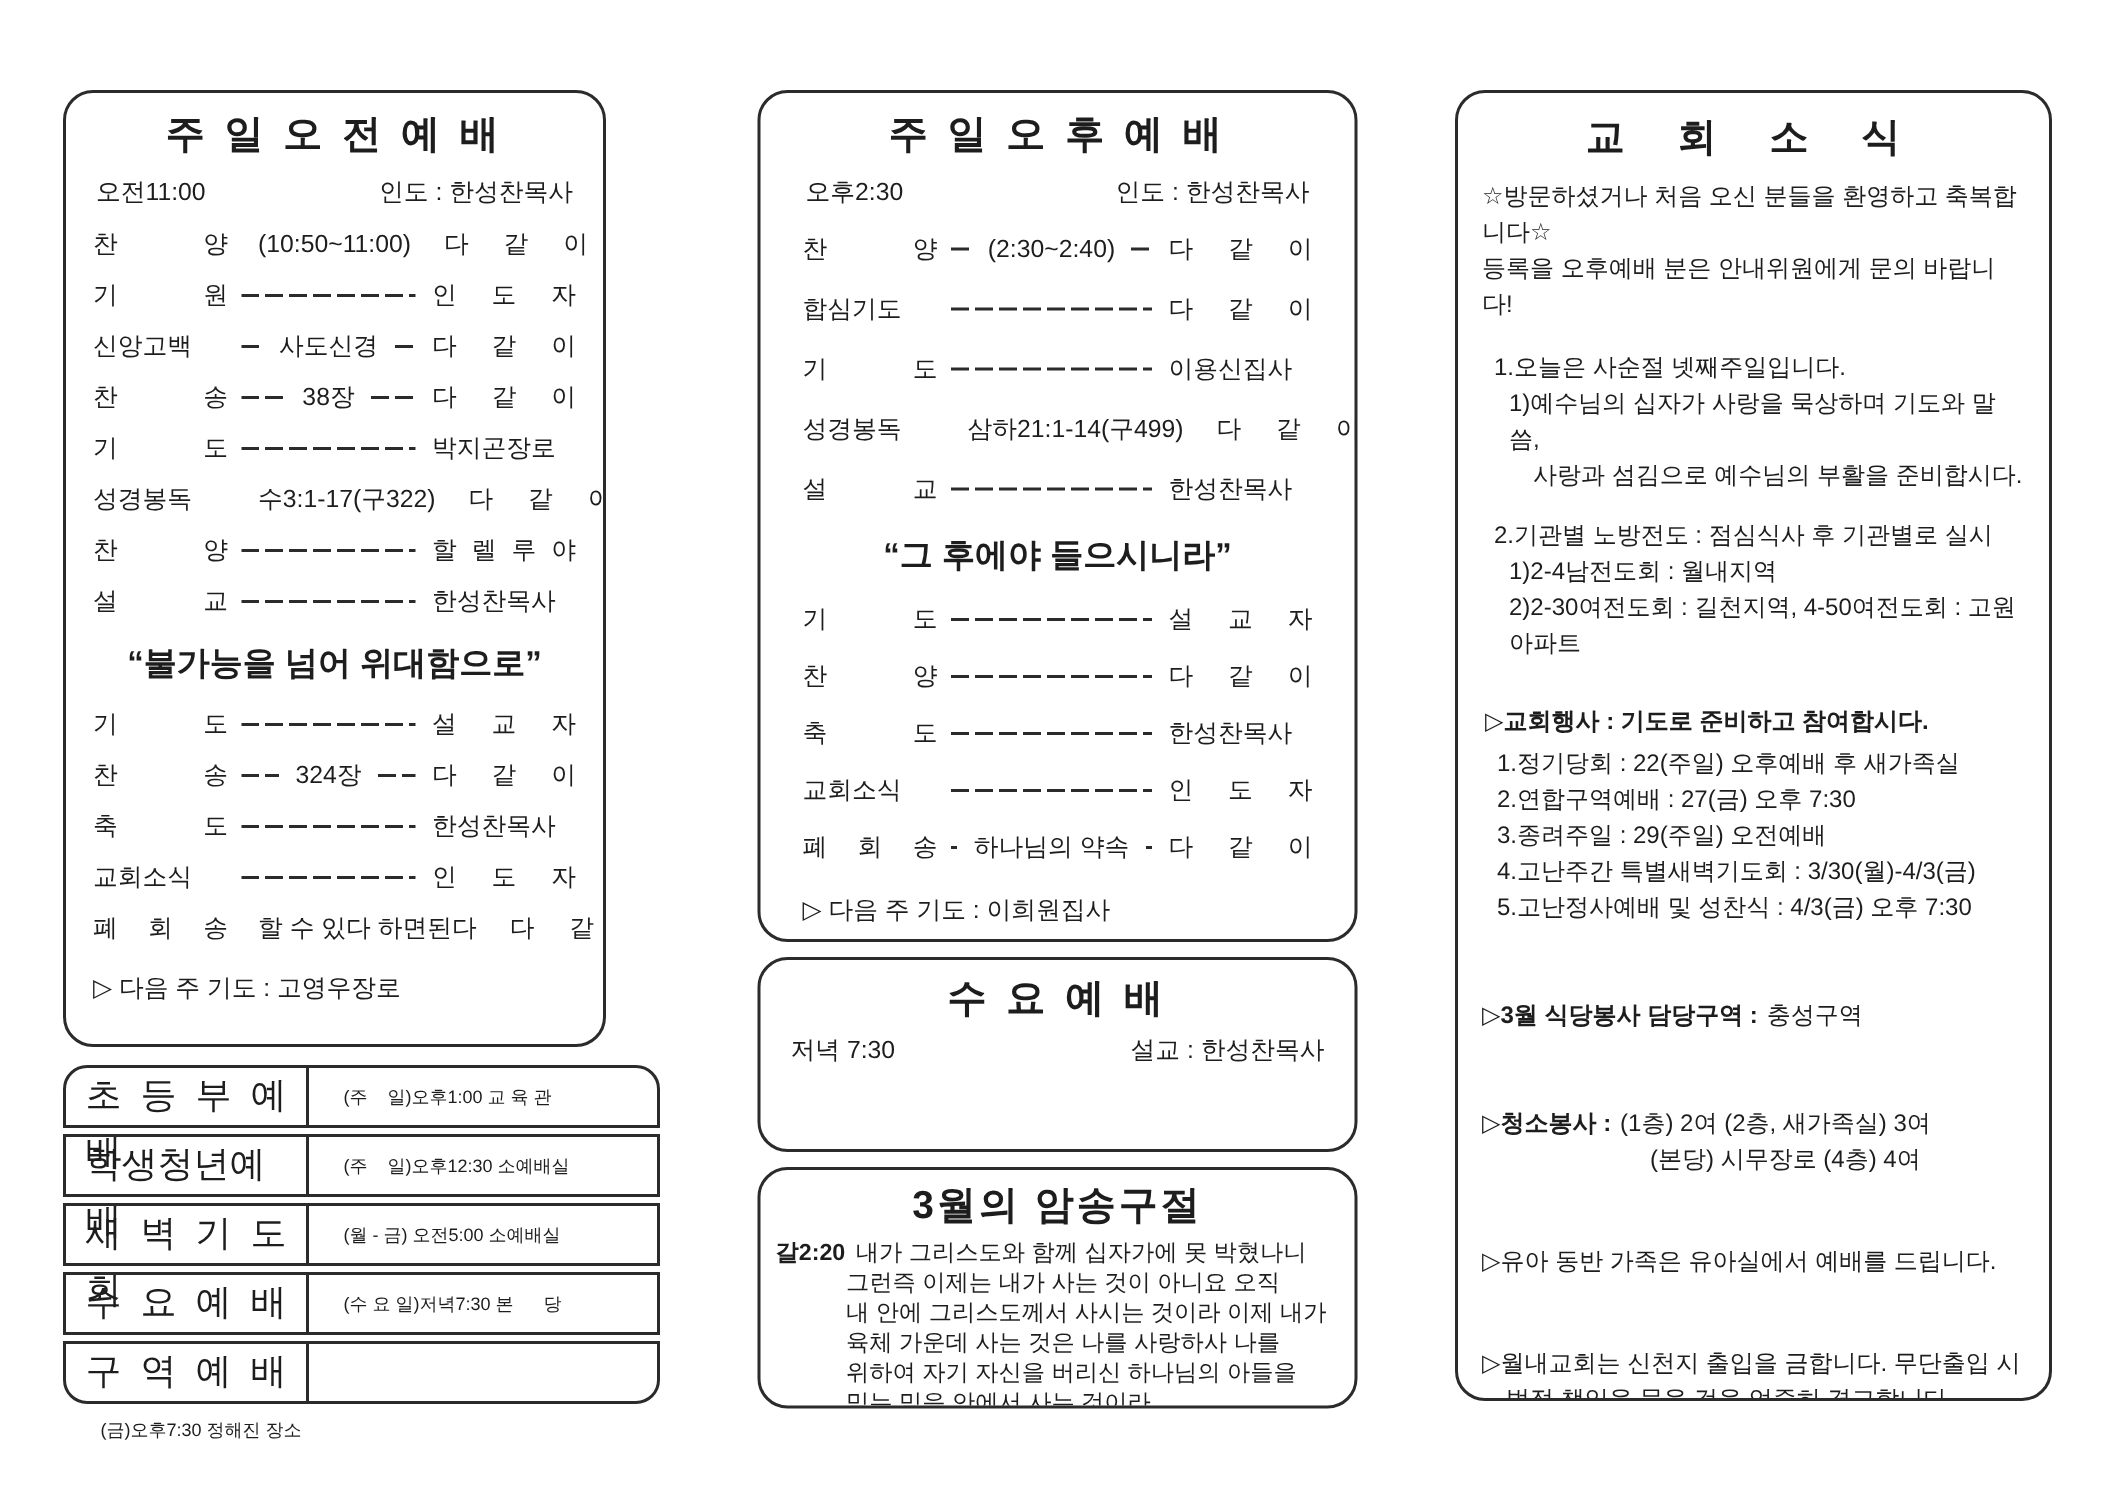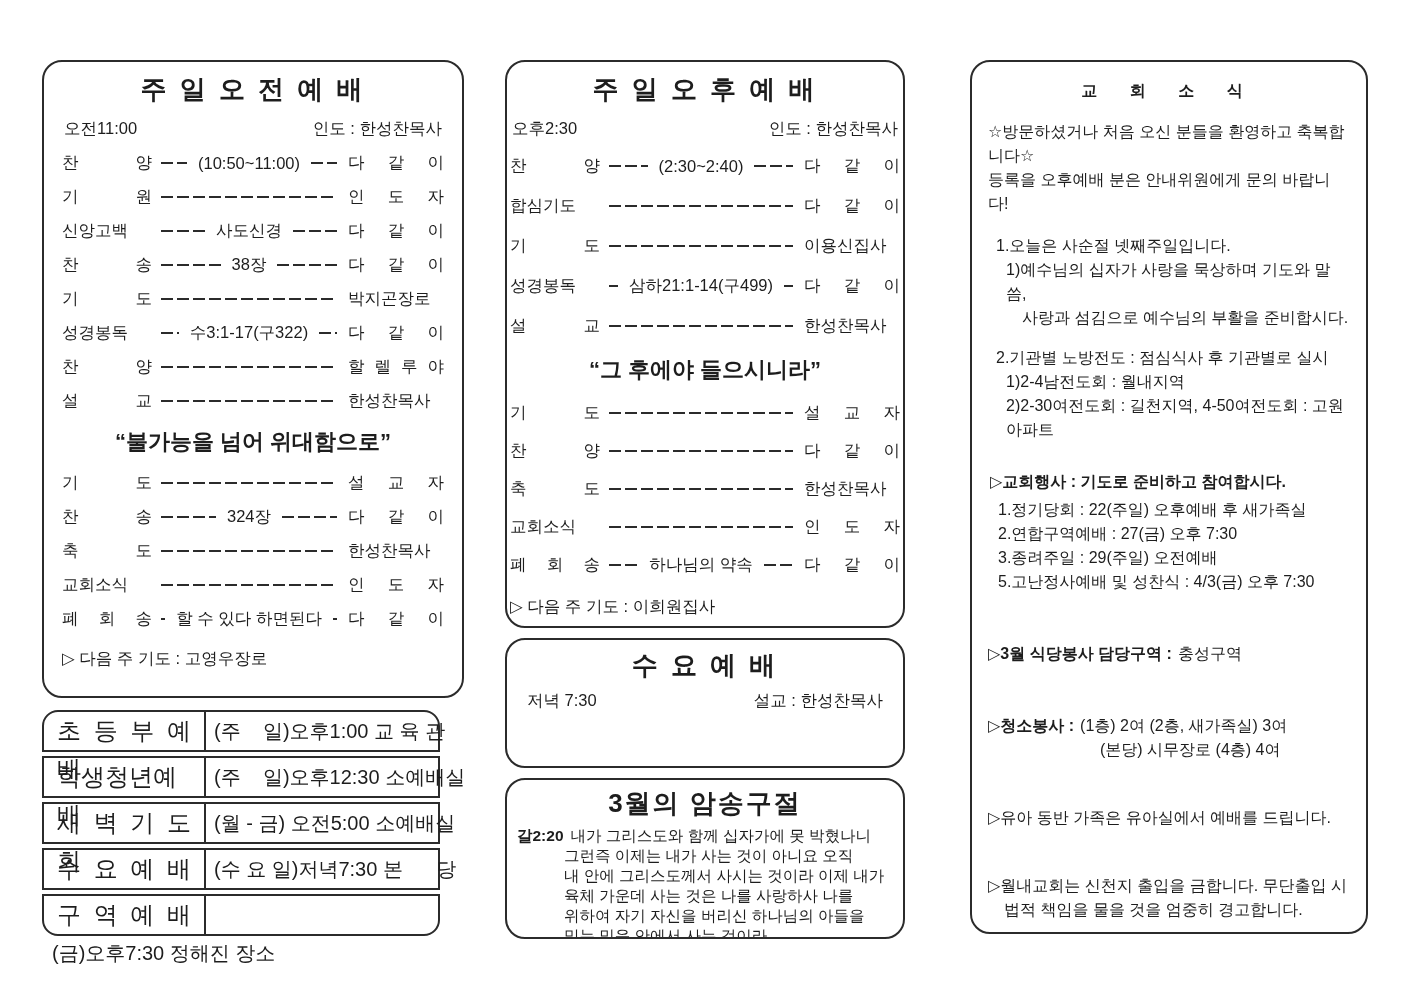--- a/index.html
+++ b/index.html
@@ -24,53 +24,53 @@
   .note{text-align:left;font-size:16.5px;margin-top:12px;}
   
   #box-schedule{border:none;border-radius:0;overflow:visible;}
   .srow{display:flex;border:2px solid #2b2b2b;height:42px;margin-top:4px;background:#fff;
         box-sizing:border-box;}
   .srow:first-child{margin-top:0;border-radius:16px 16px 0 0;}
   .srow:last-child{border-radius:0 0 16px 16px;flex-direction:column;}
   .sname{flex:none;width:162px;border-right:2px solid #2b2b2b;box-sizing:border-box;
          line-height:38px;font-size:24px;padding:0 13px;
          text-align:justify;text-align-last:justify;}
-  .sdetail{flex:1;line-height:38px;font-size:20px;padding-left:8px;white-space:pre;}
+  .sdetail{flex:1;line-height:38px;font-size:12px;padding-left:23px;white-space:pre;}
   
   #box-wednesday .panel-title{margin:0 0 6px;}
   .subject{text-align:center;font-size:17px;margin-top:12px;}
   #box-verse .panel-title{margin:0 0 6px;letter-spacing:2px;}
   .vfirst,.vline{margin:0;font-size:15.5px;line-height:20px;white-space:pre;}
   .vref{font-weight:bold;margin-right:7px;}
   .vline{padding-left:47px;}
   
   #box-news{padding:10px 16px;}
-  .news-title{text-align:center;font-weight:bold;font-size:16px;line-height:34px;
+  .news-title{text-align:center;font-weight:bold;font-size:26px;line-height:34px;
        letter-spacing:14px;margin:2px 0 12px;}
   .nline{margin:0;font-size:16px;line-height:24px;}
   .ncenter{}
   .welcome{margin-bottom:18px;}
   .grp1{margin-bottom:16px;}
   .grp2{margin-bottom:28px;}
   .n1{padding-left:8px;}
   .n2{padding-left:18px;}
   .n3{padding-left:34px;}
   .nhead{font-weight:bold;margin-bottom:4px;padding-left:2px;}
   .nev{padding-left:10px;}
   .mt-dining{margin-top:48px;}
   .mt-clean{margin-top:48px;}
   .clean2{padding-left:112px;}
   .mt-infant{margin-top:44px;}
   .mt-warn{margin-top:44px;}
   .warn2{padding-left:16px;}
   .blbl{font-weight:bold;margin-right:6px;}
   
-  #box-morning{left:42px;top:60px;width:422px;height:638px;padding:8px 18px;}
+  #box-morning{left:42px;top:60px;width:362px;height:638px;padding:8px 18px;}
   #box-schedule{left:42px;top:710px;width:398px;height:226px;}
-  #box-afternoon{left:505px;top:60px;width:400px;height:568px;padding:8px 3px;}
+  #box-afternoon{left:505px;top:60px;width:400px;height:568px;padding:8px 28px;}
   #box-wednesday{left:505px;top:638px;width:400px;height:130px;padding:8px 18px;}
   #box-verse{left:505px;top:778px;width:400px;height:161px;padding:6px 10px;}
   #box-news{left:970px;top:60px;width:398px;height:874px;}
 </style>
 </head>
 <body>
 
 <div class="page">
 
   <section class="box" id="box-morning">
@@ -292,20 +292,21 @@
     <div class="grp2">
       <p class="nline n1">2.기관별 노방전도 : 점심식사 후 기관별로 실시</p>
       <p class="nline n2">1)2-4남전도회 : 월내지역</p>
       <p class="nline n2">2)2-30여전도회 : 길천지역, 4-50여전도회 : 고원아파트</p>
     </div>
 
     <p class="nline nhead">▷교회행사 : 기도로 준비하고 참여합시다.</p>
     <p class="nline nev">1.정기당회 : 22(주일) 오후예배 후 새가족실</p>
     <p class="nline nev">2.연합구역예배 : 27(금) 오후 7:30</p>
     <p class="nline nev">3.종려주일 : 29(주일) 오전예배</p>
+    <p class="nline nev">4.고난주간 특별새벽기도회 : 3/30(월)-4/3(금)</p>
     <p class="nline nev">5.고난정사예배 및 성찬식 : 4/3(금) 오후 7:30</p>
 
     <p class="nline mt-dining"><b class="blbl">▷3월 식당봉사 담당구역 :</b><span>충성구역</span></p>
 
     <p class="nline mt-clean"><b class="blbl">▷청소봉사 :</b><span>(1층) 2여    (2층, 새가족실) 3여</span></p>
     <p class="nline clean2">(본당) 시무장로   (4층) 4여</p>
 
     <p class="nline mt-infant">▷유아 동반 가족은 유아실에서 예배를 드립니다.</p>
 
     <p class="nline mt-warn">▷월내교회는 신천지 출입을 금합니다. 무단출입 시</p>

